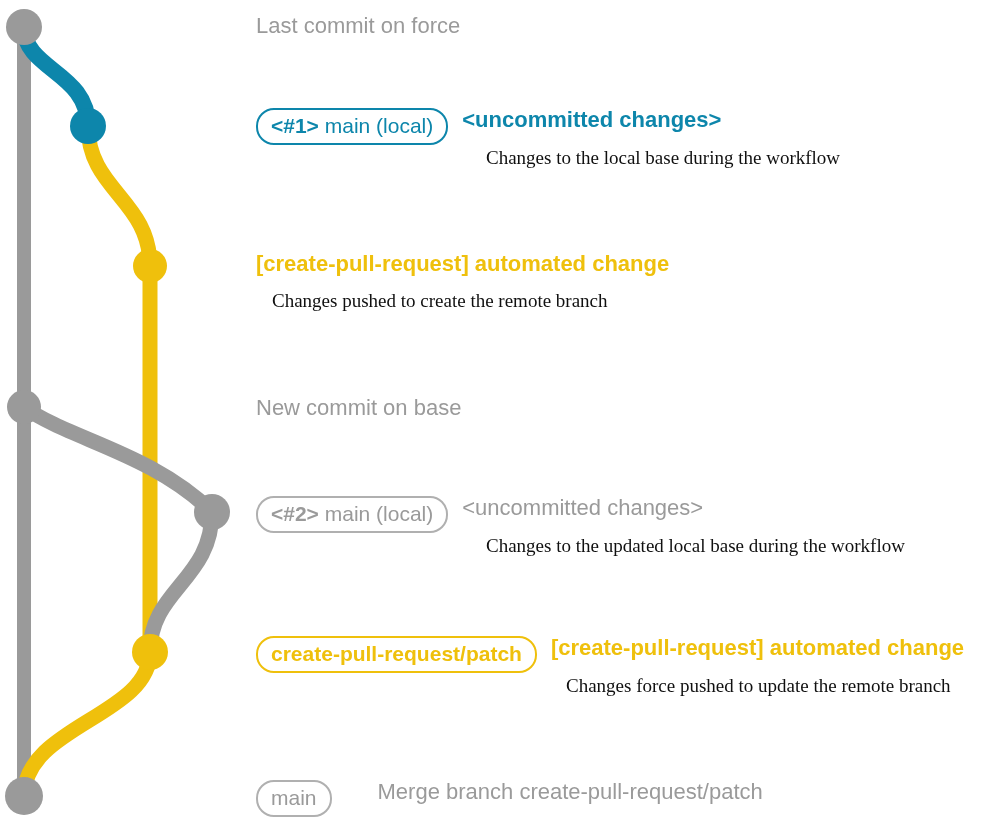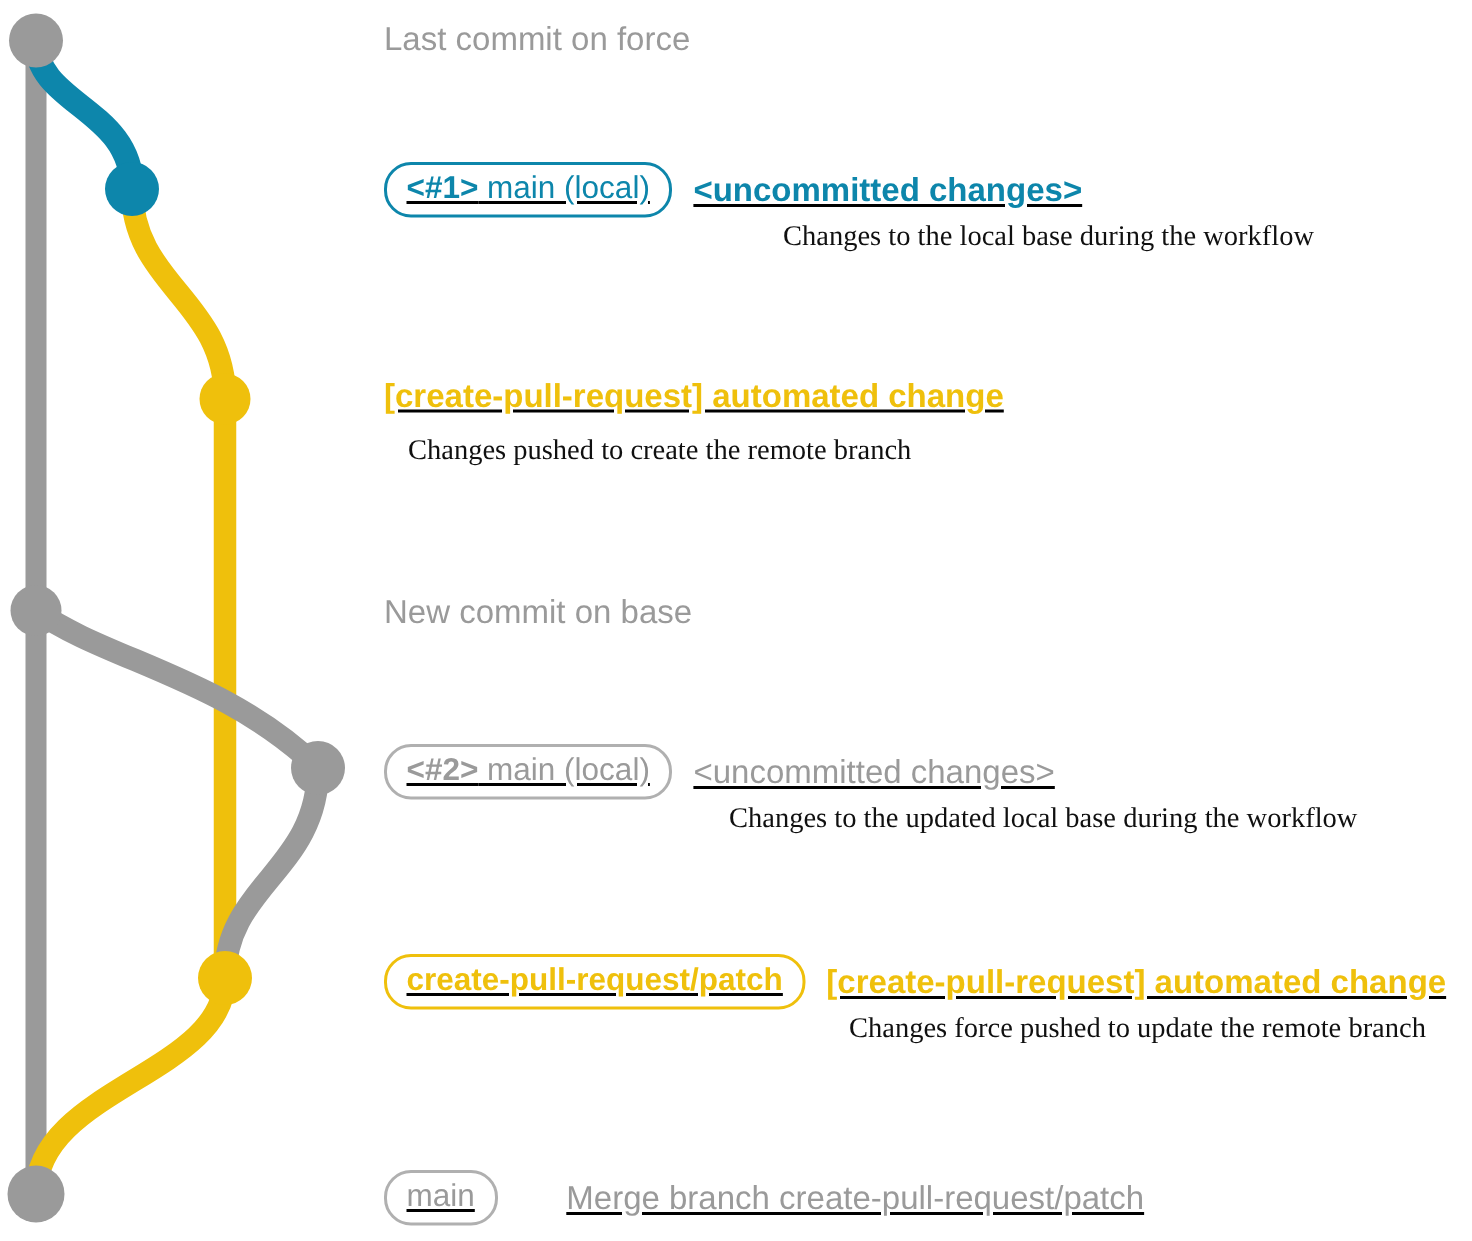--- a/index.html
+++ b/index.html
@@ -19,23 +19,22 @@
   #graph {
     position: absolute;
     left: 0;
     top: 0;
     width: 981px;
     height: 827px;
   }
   .row {
     position: absolute;
     display: flex;
-    align-items: center;
+    align-items: flex-start;
     white-space: nowrap;
-    text-decoration: underline;
   }
   .pill {
     display: inline-block;
     border: 2px solid #9a9a9a;
     border-radius: 18px;
     padding: 5px 13px 6px 13px;
     font-size: 21px;
     line-height: 22px;
     color: #9a9a9a;
     background: #ffffff;
@@ -94,21 +93,21 @@
   <circle cx="24" cy="796" r="19" fill="#9a9a9a"></circle>
 </svg>
 
 <div class="plain-note" style="left:256px; top:14px;">Last commit on force</div>
 
 <div class="row" style="left:256px; top:108px;">
   <span class="pill blue"><span class="num">&lt;#1&gt;</span><span> main (local)</span></span>
   <span class="gap"></span>
   <span class="headline blue">&lt;uncommitted changes&gt;</span>
 </div>
-<div class="subtext" style="left:486px; top:147px;margin-left:36px;">Changes to the local base during the workflow</div>
+<div class="subtext" style="left:486px; top:147px;">Changes to the local base during the workflow</div>
 
 <div class="row" style="left:256px; top:252px;">
   <span class="headline yellow">[create-pull-request] automated change</span>
 </div>
 <div class="subtext" style="left:272px; top:290px;">Changes pushed to create the remote branch</div>
 
 <div class="plain-note" style="left:256px; top:396px;">New commit on base</div>
 
 <div class="row" style="left:256px; top:496px;">
   <span class="pill gray"><span class="num">&lt;#2&gt;</span><span> main (local)</span></span>

